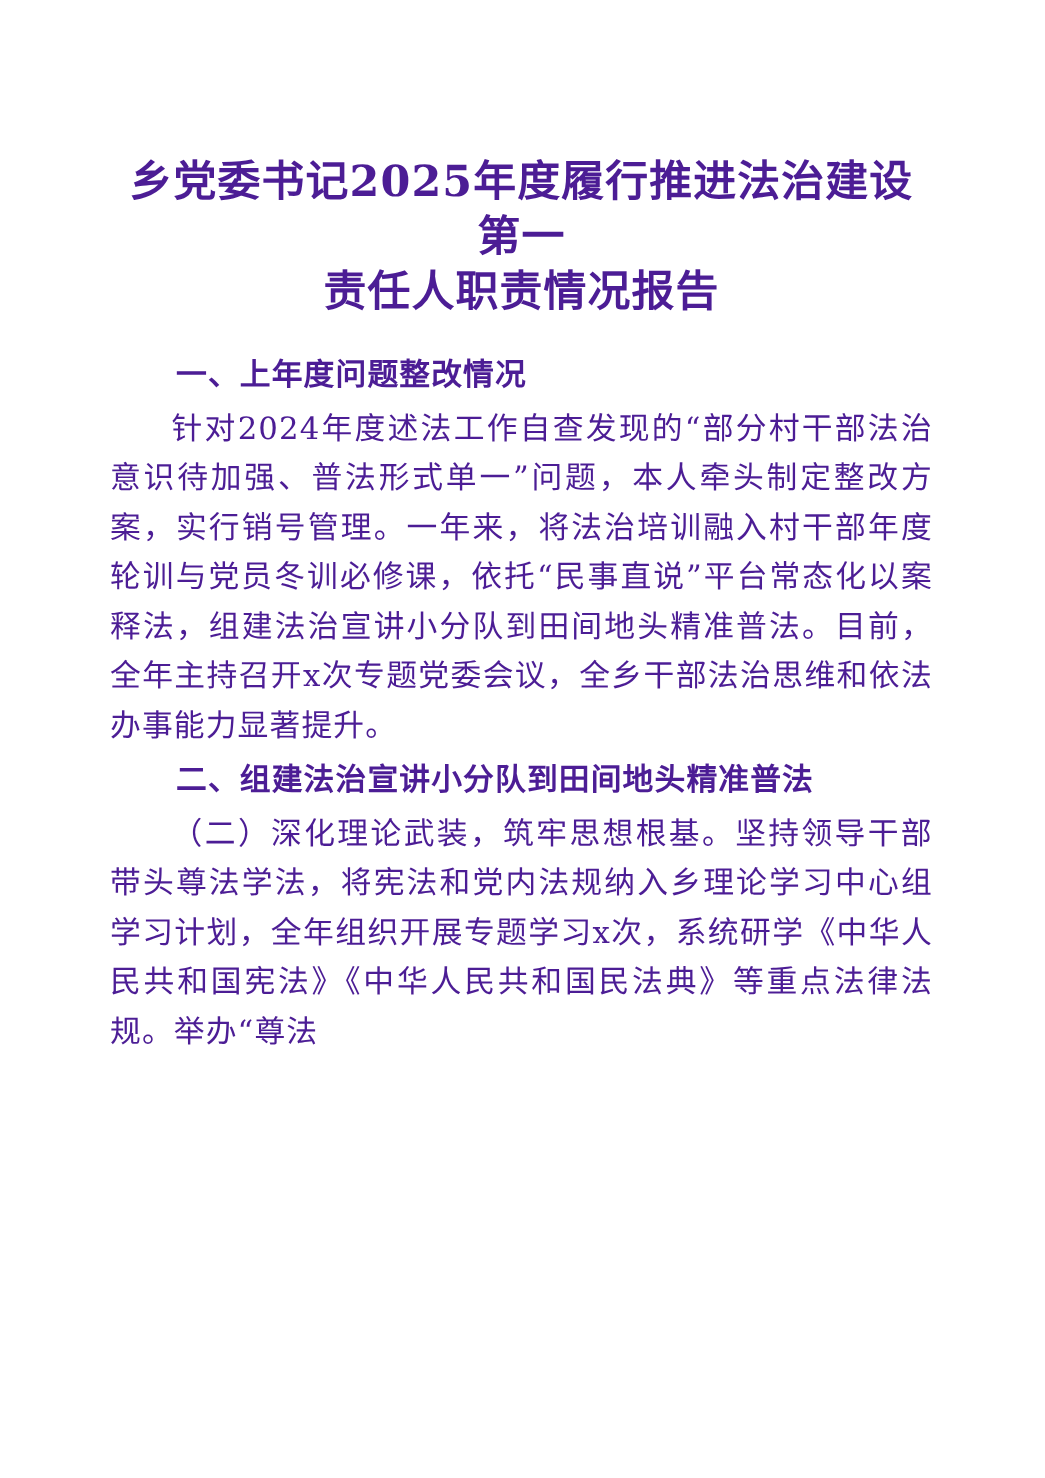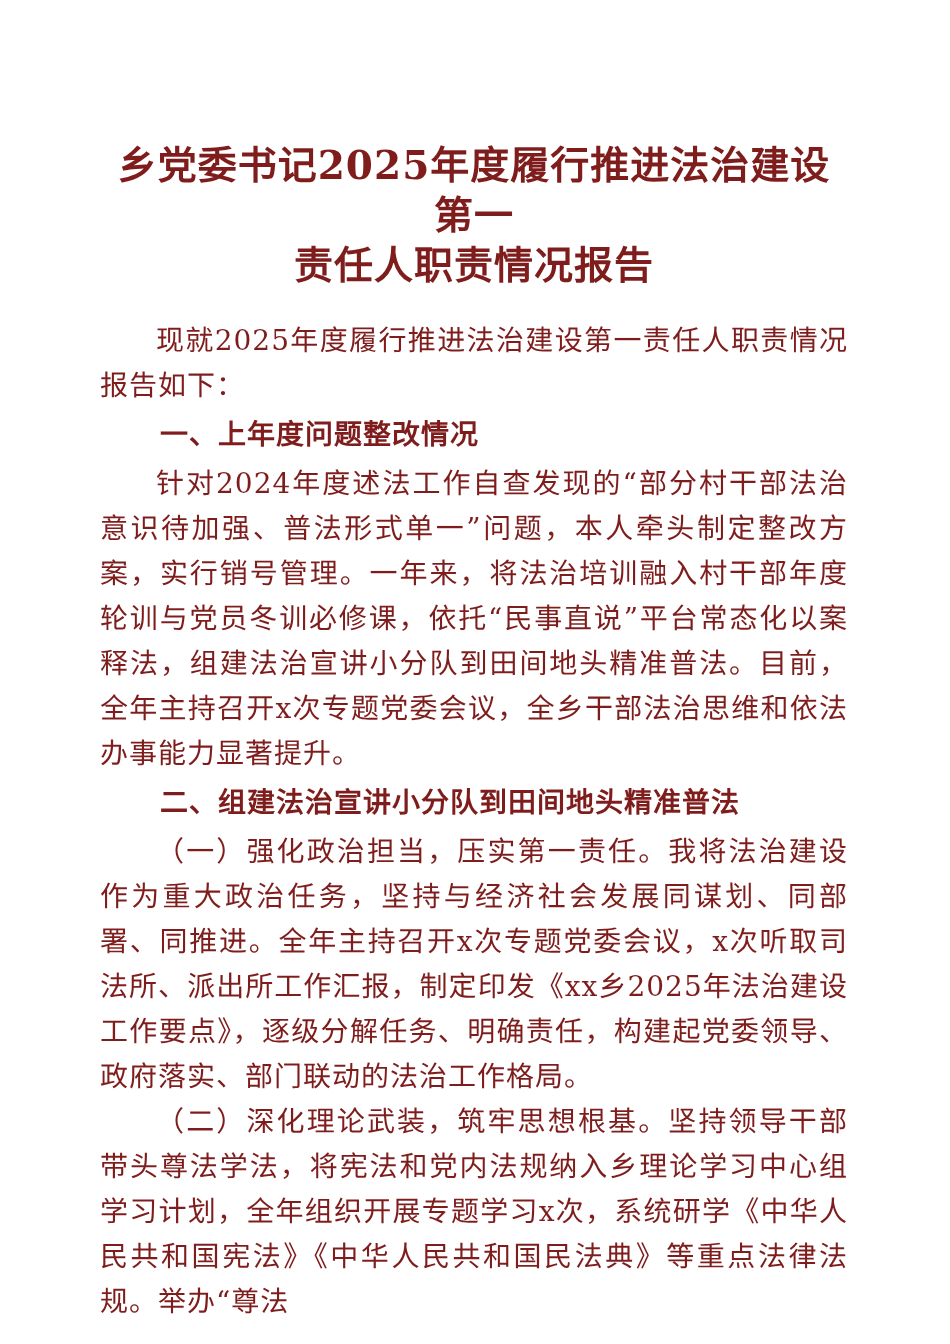--- a/index.html
+++ b/index.html
@@ -9,21 +9,21 @@
   }
   .page {
     position: relative;
     width: 950px;
     height: 1344px;
     margin: 0 auto;
     background: #ffffff;
     box-sizing: border-box;
     padding: 140px 102px 0 100px;
     overflow: hidden;
-    color: #7f1d1d;
+    color: #4c1d95;
   }
   
   .doc-title {
     margin: 0 0 28px 0;
     font-family: "DejaVu Serif", "Liberation Serif", serif;
     font-weight: 700;
     font-size: 39px;
     line-height: 50px;
     text-align: center;
     letter-spacing: 1px;
@@ -60,29 +60,25 @@
 </head>
 <body>
 
 <div class="page">
 
   <h1 class="doc-title">
     <span class="title-line">乡党委书记2025年度履行推进法治建设第一</span>
     <span class="title-line">责任人职责情况报告</span>
   </h1>
 
-  <p class="para">现就2025年度履行推进法治建设第一责任人职责情况报告如下：</p>
 
   <h2 class="section-heading">一、上年度问题整改情况</h2>
 
   <p class="para">针对2024年度述法工作自查发现的“部分村干部法治意识待加强、普法形式单一”问题，本人牵头制定整改方案，实行销号管理。一年来，将法治培训融入村干部年度轮训与党员冬训必修课，依托“民事直说”平台常态化以案释法，组建法治宣讲小分队到田间地头精准普法。目前，全年主持召开x次专题党委会议，全乡干部法治思维和依法办事能力显著提升。</p>
 
   <h2 class="section-heading">二、组建法治宣讲小分队到田间地头精准普法</h2>
 
-  <p class="para">
-    <span class="kaiti-lead">（一）强化政治担当，压实第一责任。</span><span>我将法治建设作为重大政治任务，坚持与经济社会发展同谋划、同部署、同推进。全年主持召开x次专题党委会议，x次听取司法所、派出所工作汇报，制定印发《xx乡2025年法治建设工作要点》，逐级分解任务、明确责任，构建起党委领导、政府落实、部门联动的法治工作格局。</span>
-  </p>
 
   <p class="para">
     <span class="kaiti-lead">（二）深化理论武装，筑牢思想根基。</span><span>坚持领导干部带头尊法学法，将宪法和党内法规纳入乡理论学习中心组学习计划，全年组织开展专题学习x次，系统研学《中华人民共和国宪法》《中华人民共和国民法典》等重点法律法规。举办“尊法</span>
   </p>
 
 </div>
 
 </body></html>

